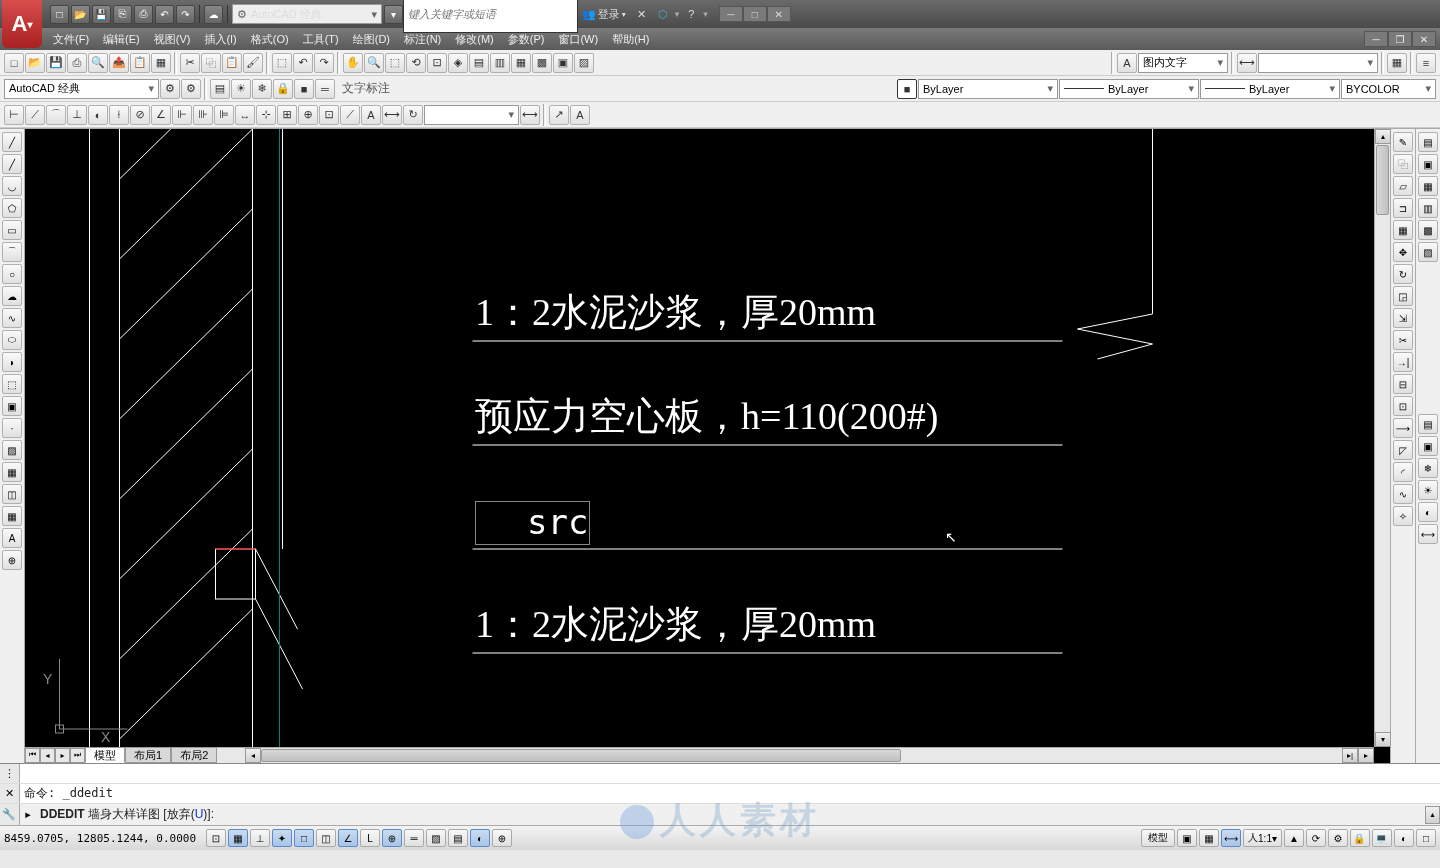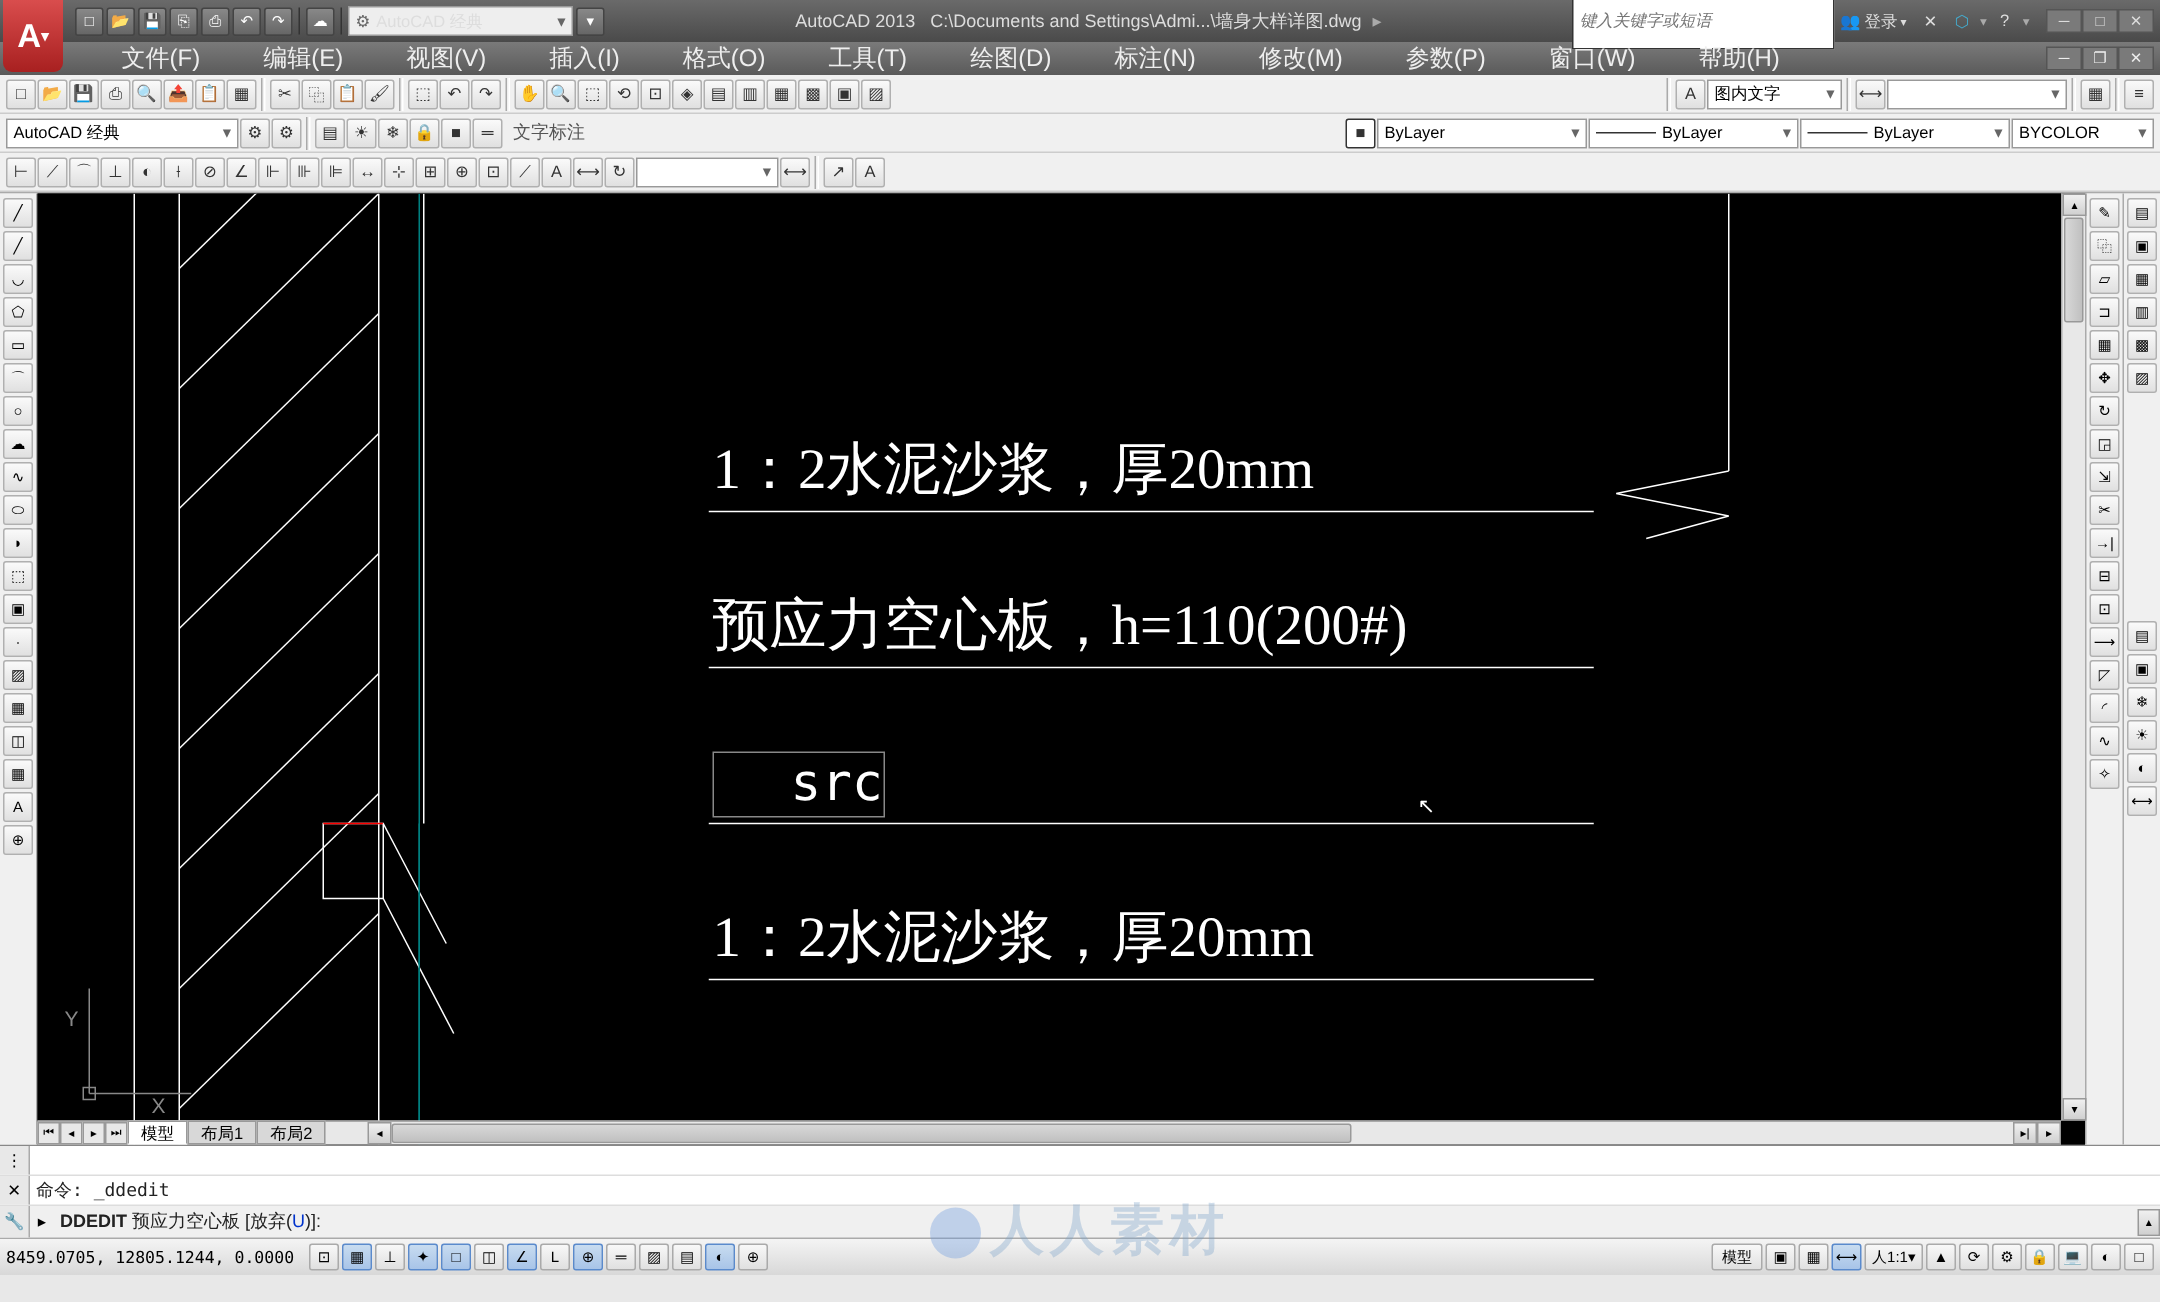--- a/index.html
+++ b/index.html
@@ -15,21 +15,21 @@
 .title-right { display: flex; gap: 3px; align-items: center; }
 .title-btn { width: 18px; height: 18px; display: flex; align-items: center; justify-content: center; color: #ddd; }
 .win-controls { display: flex; gap: 0; margin-left: 8px; }
 .win-btn { width: 24px; height: 16px; background: #7a7a7a; border: 1px solid #555; display: flex; align-items: center; justify-content: center; font-size: 10px; }
 
 
 .app-logo { width: 40px; height: 48px; position: absolute; left: 2px; top: 0; z-index: 100; background: linear-gradient(#d94d4d,#a82020); border-radius: 0 0 6px 6px; display: flex; align-items: center; justify-content: center; color: #fff; font-size: 22px; font-weight: bold; }
 
 
 .menubar { height: 22px; background: linear-gradient(#7a7a7a,#5a5a5a); display: flex; align-items: center; padding-left: 46px; color: #eee; gap: 0; }
-.menu-item { padding: 3px 7px; font-size: 16px; margin-left: 28px; }
+.menu-item { padding: 3px 7px; font-size: 11px; }
 .menubar-right { margin-left: auto; display: flex; margin-right: 4px; }
 
 
 .toolbar-container { background: #f0f0f0; border-bottom: 1px solid #aaa; }
 .toolbar-row { display: flex; align-items: center; height: 26px; padding: 1px 4px; gap: 1px; border-bottom: 1px solid #ccc; }
 .tb-btn { width: 20px; height: 20px; border: 1px solid #b0b0b0; background: linear-gradient(#fafafa,#e0e0e0); border-radius: 2px; display: flex; align-items: center; justify-content: center; font-size: 11px; color: #333; }
 .tb-sep { width: 3px; height: 22px; border-left: 1px solid #aaa; border-right: 1px solid #fff; margin: 0 2px; }
 .tb-combo { height: 20px; background: #fff; border: 1px solid #999; font-size: 11px; padding: 0 4px; display: flex; align-items: center; gap: 4px; }
 .tb-combo .drop { margin-left: auto; color: #666; }
 .tb-text { font-size: 12px; color: #555; margin-left: 6px; }
@@ -99,24 +99,20 @@
     <div class="qat-btn">↷</div>
     <div class="qat-sep"></div>
     <div class="qat-btn">☁</div>
     <div class="qat-sep"></div>
     <div class="tb-combo" style="width:150px;background:#eee">
       <span style="color:#666">⚙</span>
         <span>AutoCAD 经典</span>
         <span class="drop">▾</span>
     </div>
     <div class="qat-btn">▾</div>
-  </div>
-  <div class="title-text">
-    <span>AutoCAD 2013</span> &nbsp; <span>C:\Documents and Settings\Admi...\墙身大样详图.dwg</span>
-    <span style="color:#aaa;margin-left:4px">▸</span>
   </div>
   <input class="title-search" placeholder="键入关键字或短语" style="">
   <div class="title-right">
     <div class="title-btn" style="width:auto;padding:0 4px;gap:2px">👥 <span>登录</span> <span style="font-size:8px">▾</span></div>
     <div class="title-btn">✕</div>
     <div class="title-btn" style="color:#4ac">⬡</div>
     <span style="font-size:9px;color:#aaa">▾</span>
     <div class="title-btn">?</div>
     <span style="font-size:9px;color:#aaa">▾</span>
     <div class="win-controls">
@@ -412,21 +408,21 @@
     <div class="cmdline-text"></div>
   </div>
   <div class="cmdline-row">
     <div class="cmdline-handle">✕</div>
     <div class="cmdline-text">命令: _ddedit</div>
   </div>
   <div class="cmdline-prompt">
     <div class="cmdline-handle">🔧</div>
     <div style="width:16px;display:flex;align-items:center;justify-content:center">▸</div>
     <div class="cmdline-text">
-      <b>DDEDIT</b><span> 预应力空心板 [放弃(</span><span class="hl">U</span><span>)]:</span>
+      <b>DDEDIT</b><span> 墙身大样详图 [放弃(</span><span class="hl">U</span><span>)]:</span>
     </div>
     <div class="scroll-btn" style="width:15px;height:18px">▴</div>
   </div>
 </div>
 
 <div class="statusbar">
   <div class="sb-coords">8459.0705, 12805.1244, 0.0000</div>
   <div class="sb-btn">⊡</div>
   <div class="sb-btn active">▦</div>
   <div class="sb-btn">⊥</div>

